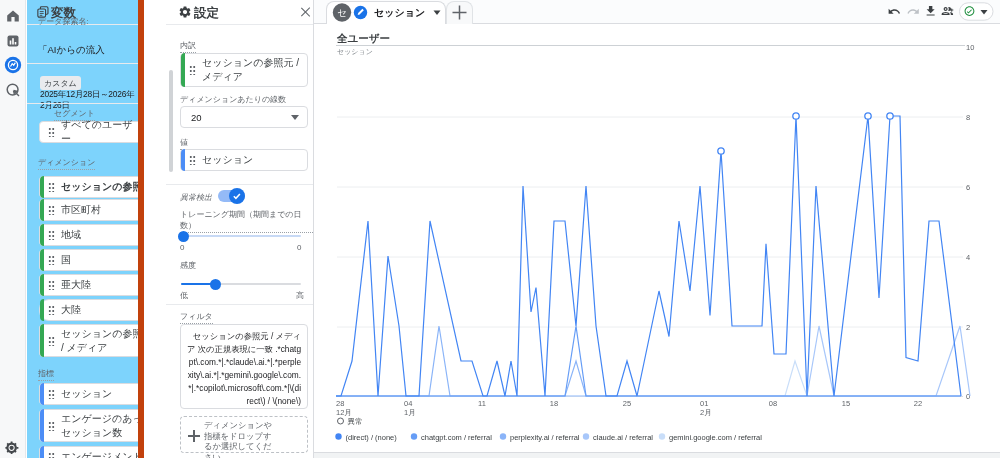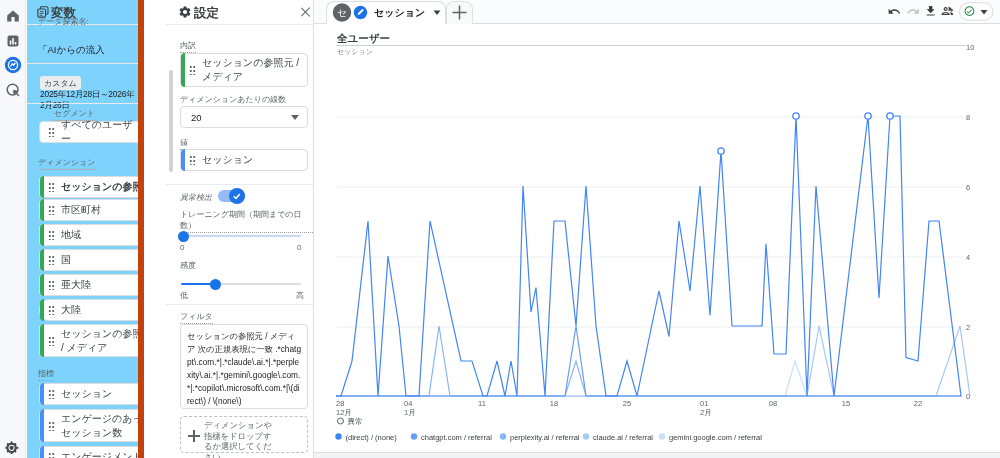--- a/index.html
+++ b/index.html
@@ -186,21 +186,21 @@
     <div class="lbl" style="left:14px;top:243px;">0</div>
     <div class="lbl" style="left:131px;top:243px;">0</div>
     <div class="lbl" style="left:14px;top:260px;">感度</div>
     <div class="abs" style="left:15px;top:283px;width:120px;height:2px;background:#dadce0;border-radius:1px;"></div>
     <div class="abs" style="left:15px;top:283px;width:34px;height:2px;background:#1a73e8;border-radius:1px;"></div>
     <div class="abs" style="left:43.5px;top:278.5px;width:11px;height:11px;background:#1a73e8;border-radius:50%;"></div>
     <div class="lbl" style="left:14px;top:290px;">低</div>
     <div class="lbl" style="left:130px;top:290px;">高</div>
     <div class="divider" style="top:304px;"></div>
     <div class="lbl dot" style="left:14px;top:311px;">フィルタ</div>
-    <div class="abs" style="left:14px;top:324px;width:128px;height:85px;border:1px solid #dadce0;border-radius:4px;padding:5px 6px;font-size:8.3px;line-height:12.9px;color:#202124;word-break:break-all;">セッションの参照元 / メディア 次の正規表現に一致 .*chatgpt\.com.*|.*claude\.ai.*|.*perplexity\.ai.*|.*gemini\.google\.com.*|.*copilot\.microsoft\.com.*|\(direct\) / \(none\)</div>
+    <div class="abs" style="left:14px;top:324px;width:128px;height:85px;border:1px solid #dadce0;border-radius:4px;padding:5px 6px;font-size:8.3px;line-height:12.9px;color:#202124;word-break:break-all;text-align:right;">セッションの参照元 / メディア 次の正規表現に一致 .*chatgpt\.com.*|.*claude\.ai.*|.*perplexity\.ai.*|.*gemini\.google\.com.*|.*copilot\.microsoft\.com.*|\(direct\) / \(none\)</div>
     <div class="abs" style="left:14px;top:416px;width:128px;height:37px;border:1px dashed #bdc1c6;border-radius:4px;">
       <div class="plus" style="left:7px;top:13px;"></div>
       <div class="abs" style="left:23px;top:3px;width:72px;font-size:8.3px;line-height:10.5px;color:#5f6368;">ディメンションや指標をドロップするか選択してください</div>
     </div>
   </div>
   <div id="main" class="abs">
     <div id="tabbar"></div>
     <div id="tab"></div>
     <div id="plustab"></div>
     <div id="bottomstrip"></div>

